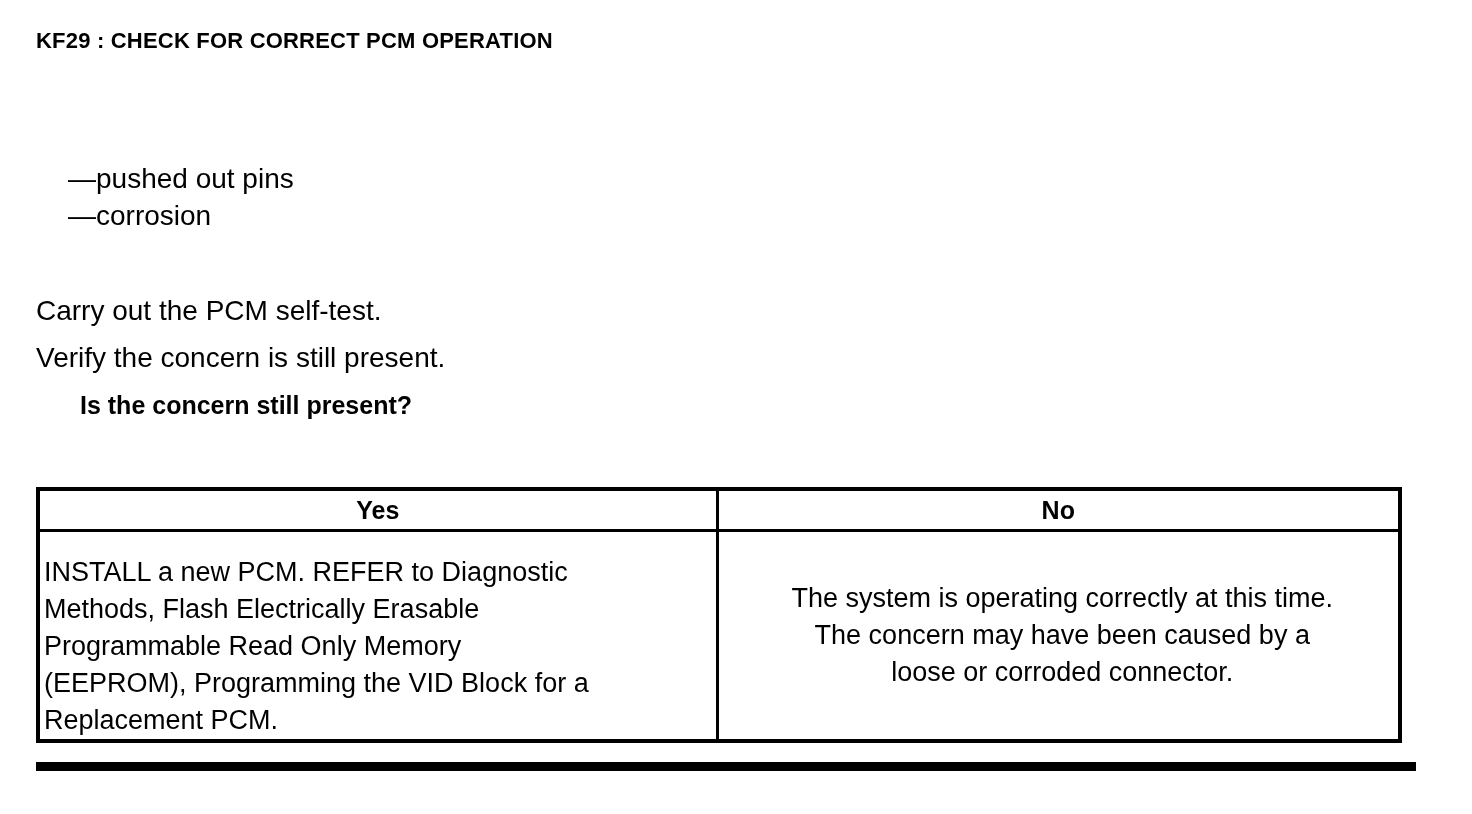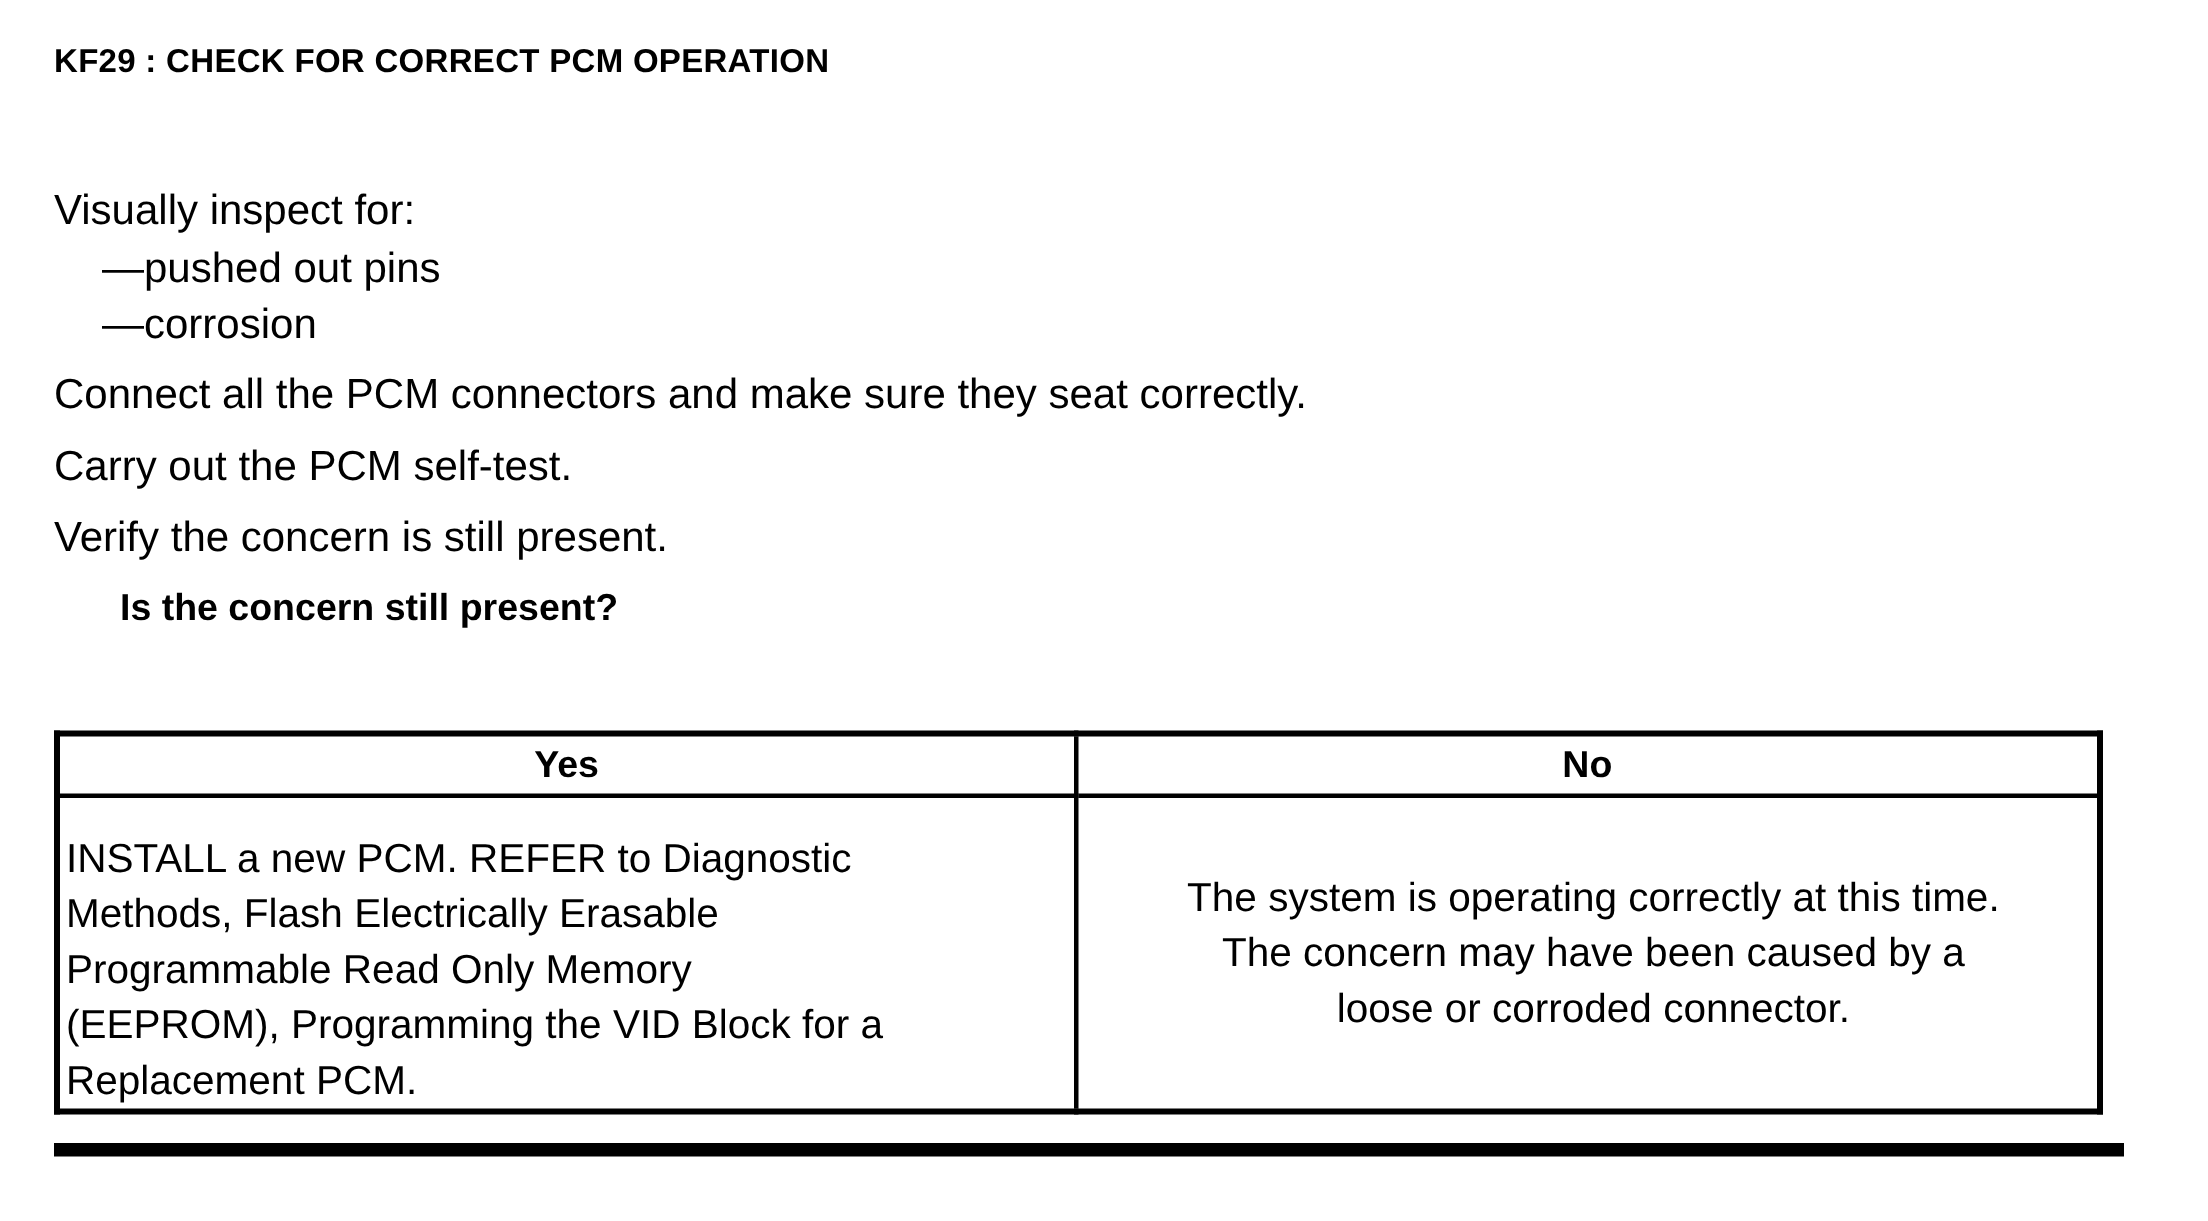--- a/index.html
+++ b/index.html
@@ -139,27 +139,25 @@
   }
 </style>
 </head>
 <body>
 
 <div id="page">
 
   <div class="doc-title">KF29 : CHECK FOR CORRECT PCM OPERATION</div>
 
 
-  <div class="step step-1">Visually inspect for:</div>
 
   <div class="step sub step-2">—pushed out pins</div>
 
   <div class="step sub step-3">—corrosion</div>
 
-  <div class="step step-4">Connect all the PCM connectors and make sure they seat correctly.</div>
 
   <div class="step step-5">Carry out the PCM self-test.</div>
 
   <div class="step step-6">Verify the concern is still present.</div>
 
   <div class="step bold step-7">Is the concern still present?</div>
 
   <table class="decision-table">
     <colgroup>
       <col class="col-yes">

